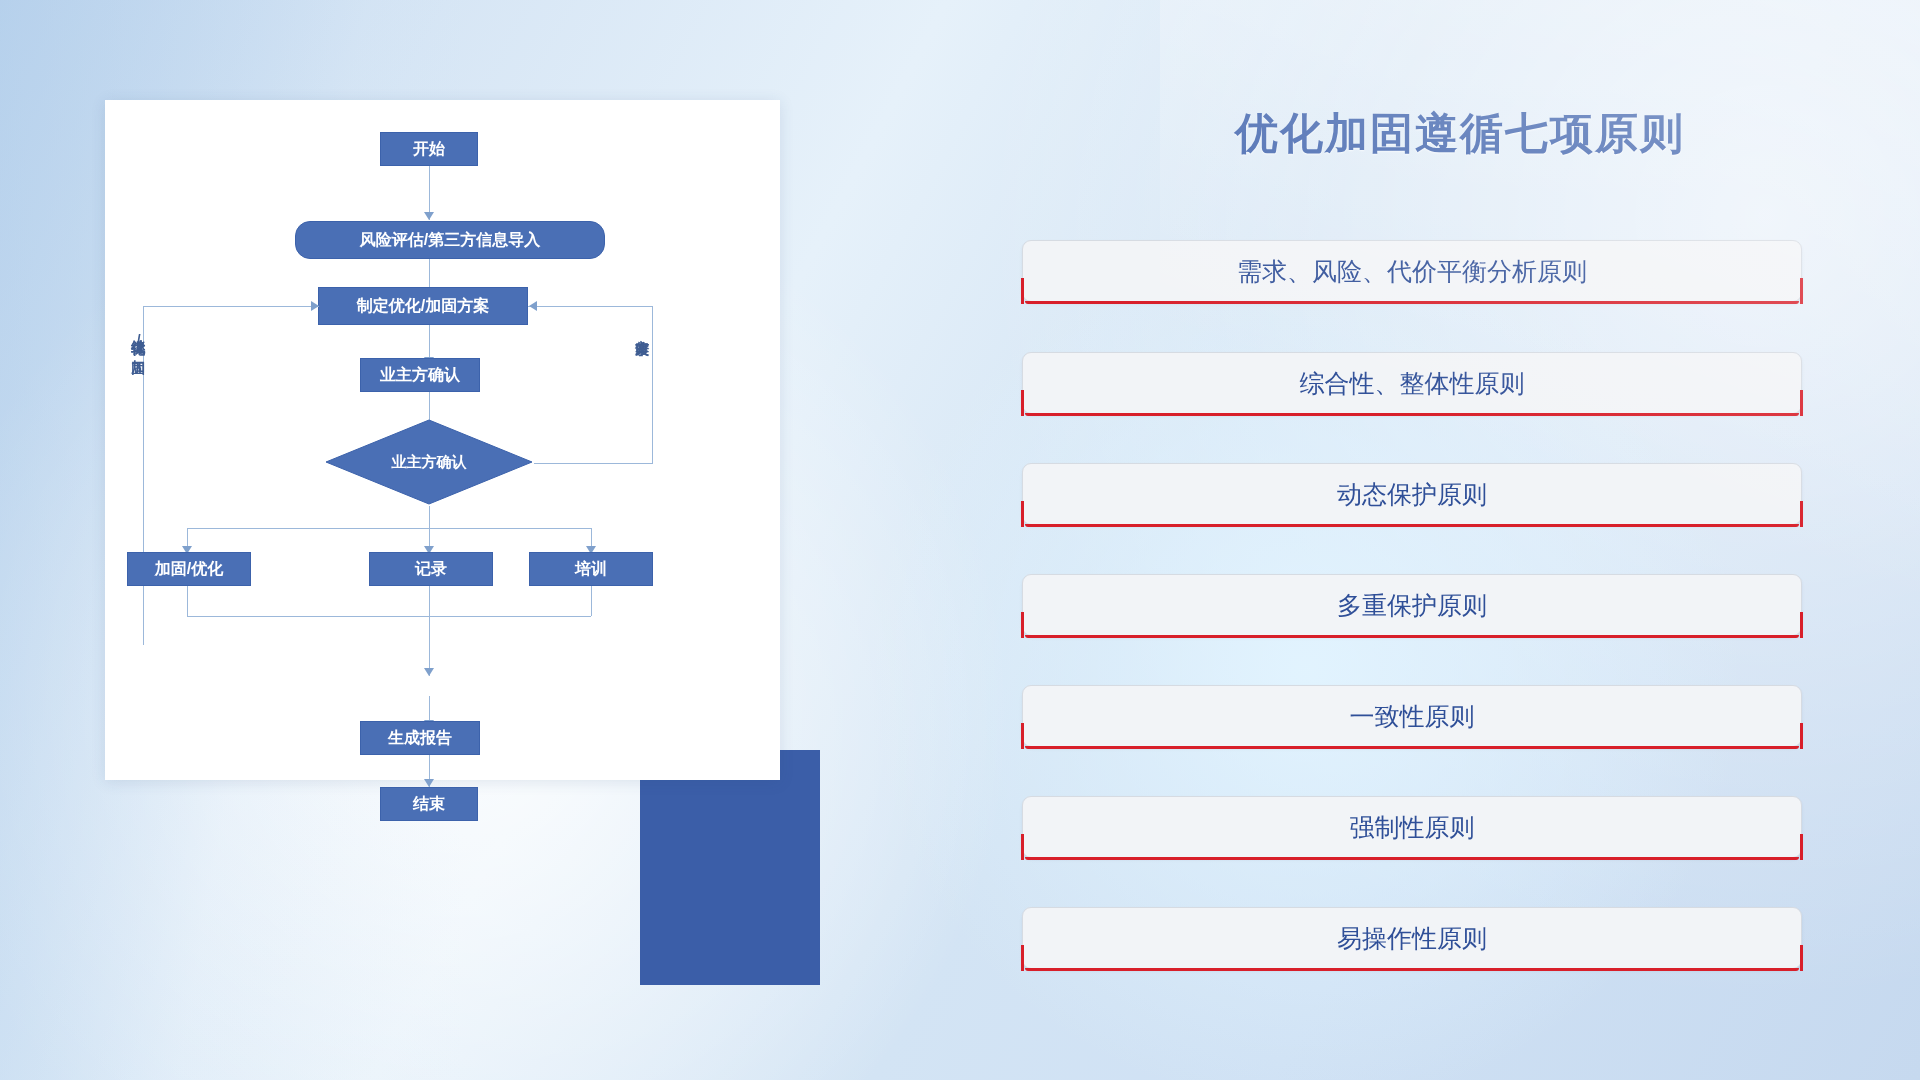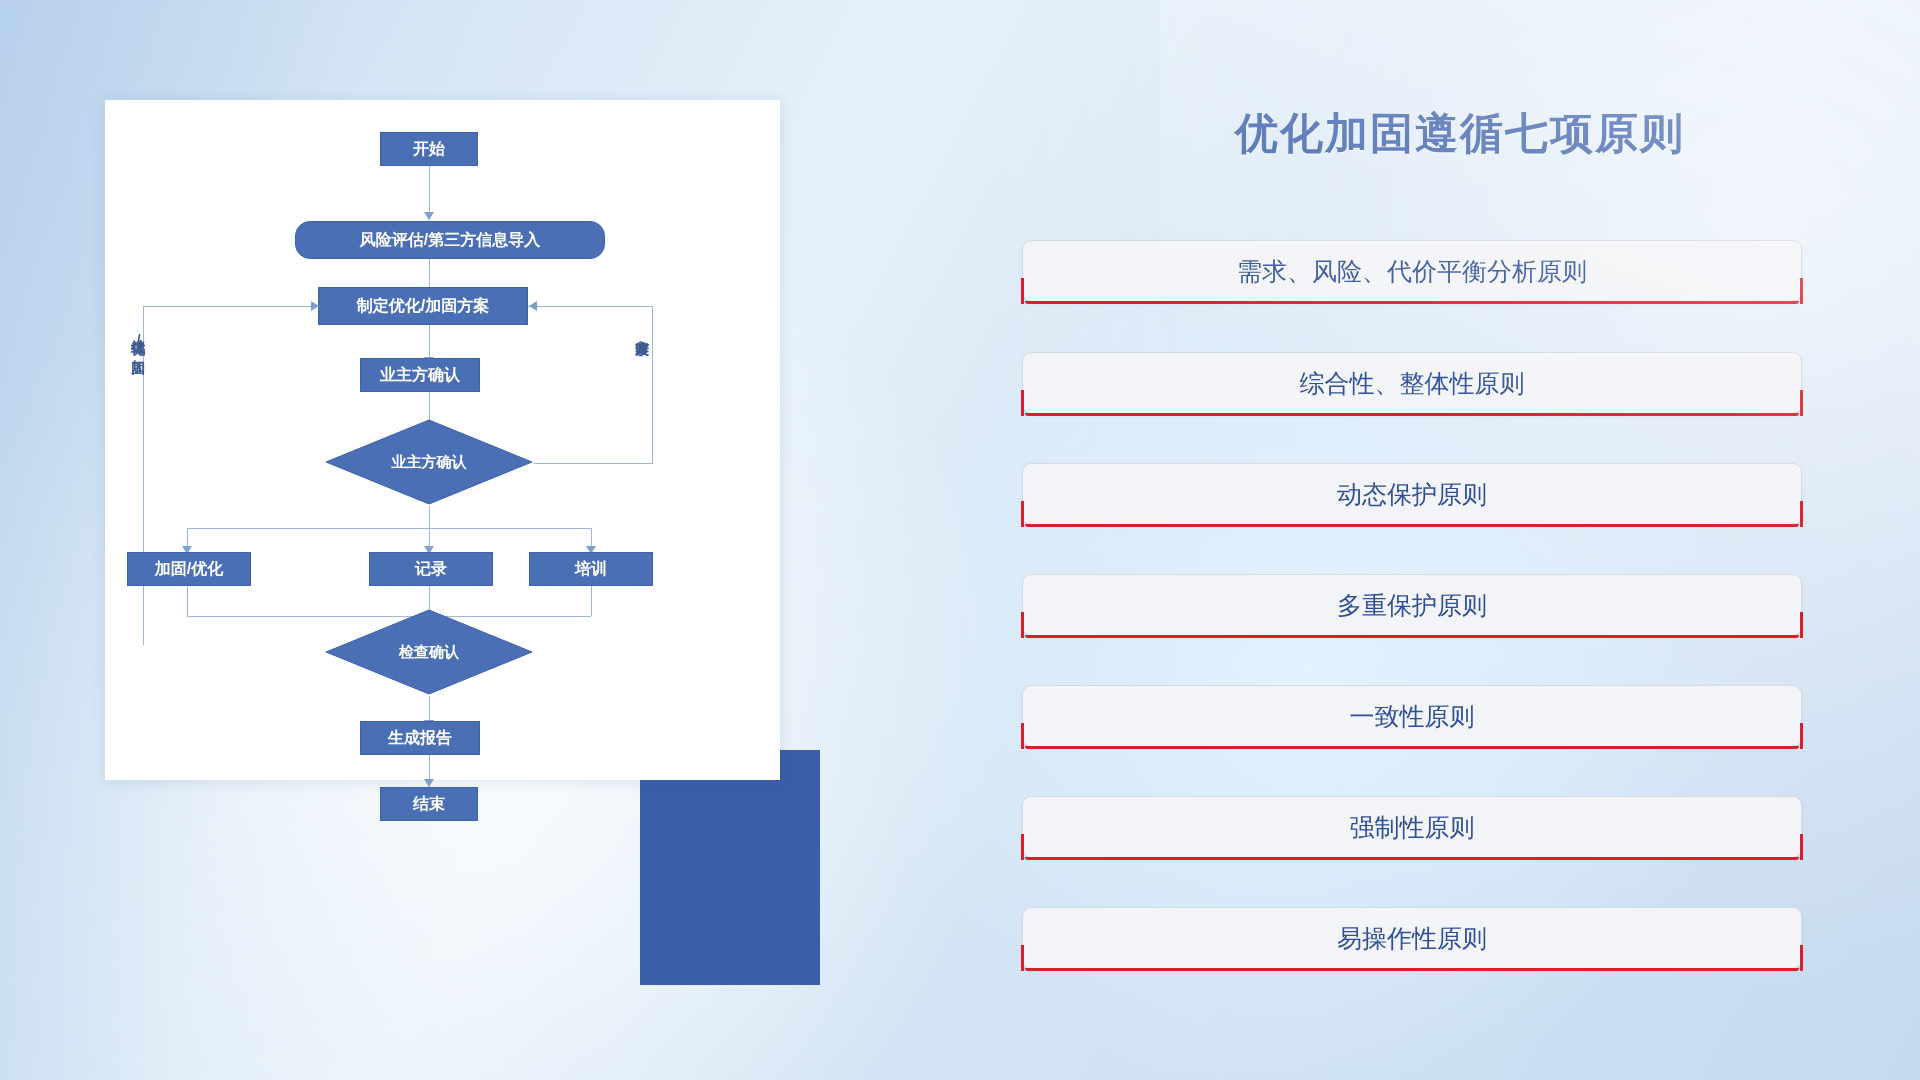--- a/index.html
+++ b/index.html
@@ -250,26 +250,20 @@
       <div class="node" style="left:22px; top:452px; width:124px; height:34px;">加固/优化</div>
       <div class="node" style="left:264px; top:452px; width:124px; height:34px;">记录</div>
       <div class="node" style="left:424px; top:452px; width:124px; height:34px;">培训</div>
 
       <div class="vline" style="left:82px; top:486px; height:30px;"></div>
       <div class="vline" style="left:486px; top:486px; height:30px;"></div>
       <div class="hline" style="left:82px; top:516px; width:404px;"></div>
       <div class="vline" style="left:324px; top:486px; height:90px;"></div>
       <div class="arrow-down" style="left:319px; top:568px;"></div>
 
-      <div class="diamond-wrap" style="left:219px; top:508px; width:210px; height:88px;">
-        <svg width="210" height="88" viewBox="0 0 210 88">
-          <polygon points="105,2 208,44 105,86 2,44" fill="#4a6fb5" stroke="#3c62ab" stroke-width="1"></polygon>
-        </svg>
-        <div class="diamond-label">检查确认</div>
-      </div>
 
       <div class="vline" style="left:324px; top:596px; height:34px;"></div>
       <div class="arrow-down" style="left:319px; top:620px;"></div>
 
       <div class="node" style="left:255px; top:621px; width:120px; height:34px;text-align:right;">生成报告</div>
 
       <div class="vline" style="left:324px; top:655px; height:32px;"></div>
       <div class="arrow-down" style="left:319px; top:679px;"></div>
 
       <div class="node" style="left:275px; top:687px; width:98px; height:34px;">结束</div>

